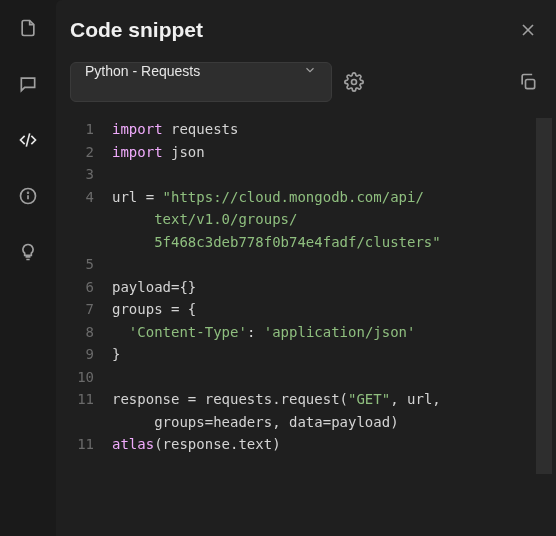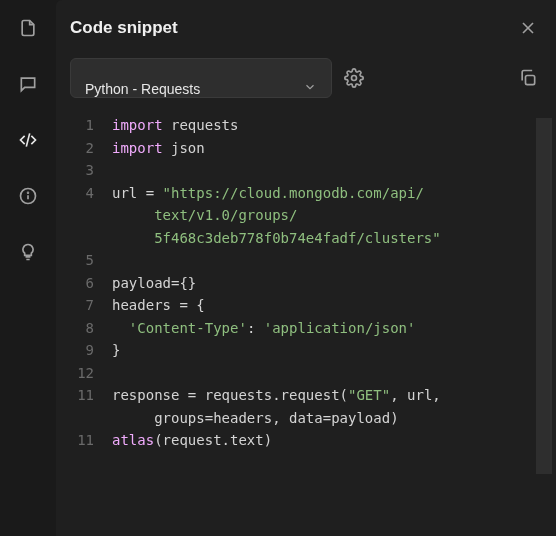--- a/index.html
+++ b/index.html
@@ -43,21 +43,21 @@
     background: #1f1f1f;
     border-radius: 6px 0 0 0;
   }
   .panel-header {
     display: flex;
     align-items: center;
     justify-content: space-between;
     padding: 18px 18px 12px 14px;
   }
   .panel-title {
-    font-size: 17px;
+    font-size: 21px;
     font-weight: 600;
     color: #f0f0f0;
   }
   .close-btn {
     width: 20px; height: 20px;
     color: #a0a0a0;
     cursor: pointer;
     display: flex; align-items: center; justify-content: center;
   }
   .controls-row {
@@ -66,21 +66,21 @@
     padding: 8px 18px 12px 14px;
     gap: 12px;
   }
   .lang-select {
     background: #2e2e2e;
     border: 1px solid #3a3a3a;
     border-radius: 6px;
     height: 40px;
     padding: 0 14px;
     display: flex;
-    align-items: flex-end;
+    align-items: flex-start;
     justify-content: space-between;
     width: 262px;
     cursor: pointer;
     color: #e6e6e6;
     font-size: 14px;
   }
   .chevron {
     color: #a0a0a0;
   }
   .icon-btn {
@@ -247,45 +247,45 @@
       <div class="code-line">
         <div class="gutter">5</div>
         <div class="code-content"><span class="ident"></span></div>
       </div>
       <div class="code-line">
         <div class="gutter">6</div>
         <div class="code-content"><span class="ident">payload={}</span></div>
       </div>
       <div class="code-line">
         <div class="gutter">7</div>
-        <div class="code-content"><span class="ident">headers = {</span></div>
+        <div class="code-content"><span class="ident">groups = {</span></div>
       </div>
       <div class="code-line">
         <div class="gutter">8</div>
         <div class="code-content"><span class="ident">  </span><span class="str">'Content-Type'</span><span class="ident">: </span><span class="str">'application/json'</span></div>
       </div>
       <div class="code-line">
         <div class="gutter">9</div>
         <div class="code-content"><span class="ident">}</span></div>
       </div>
       <div class="code-line">
-        <div class="gutter">12</div>
+        <div class="gutter">10</div>
         <div class="code-content"><span class="ident"></span></div>
       </div>
       <div class="code-line">
         <div class="gutter">11</div>
         <div class="code-content"><span class="ident">response = requests.request(</span><span class="str">"GET"</span><span class="ident">, url, </span></div>
       </div>
       <div class="code-line">
         <div class="gutter"></div>
         <div class="code-content"><span class="ident">     groups=headers, data=payload)</span></div>
       </div>
       <div class="code-line">
         <div class="code-content"><span class="ident"></span></div>
       </div>
       <div class="code-line">
         <div class="gutter">11</div>
-        <div class="code-content"><span class="kw">atlas</span><span class="ident">(request.text)</span></div>
+        <div class="code-content"><span class="kw">atlas</span><span class="ident">(response.text)</span></div>
       </div>
     </div>
 
   <div class="scrollbar"></div>
 </div>
 
 </body></html>

